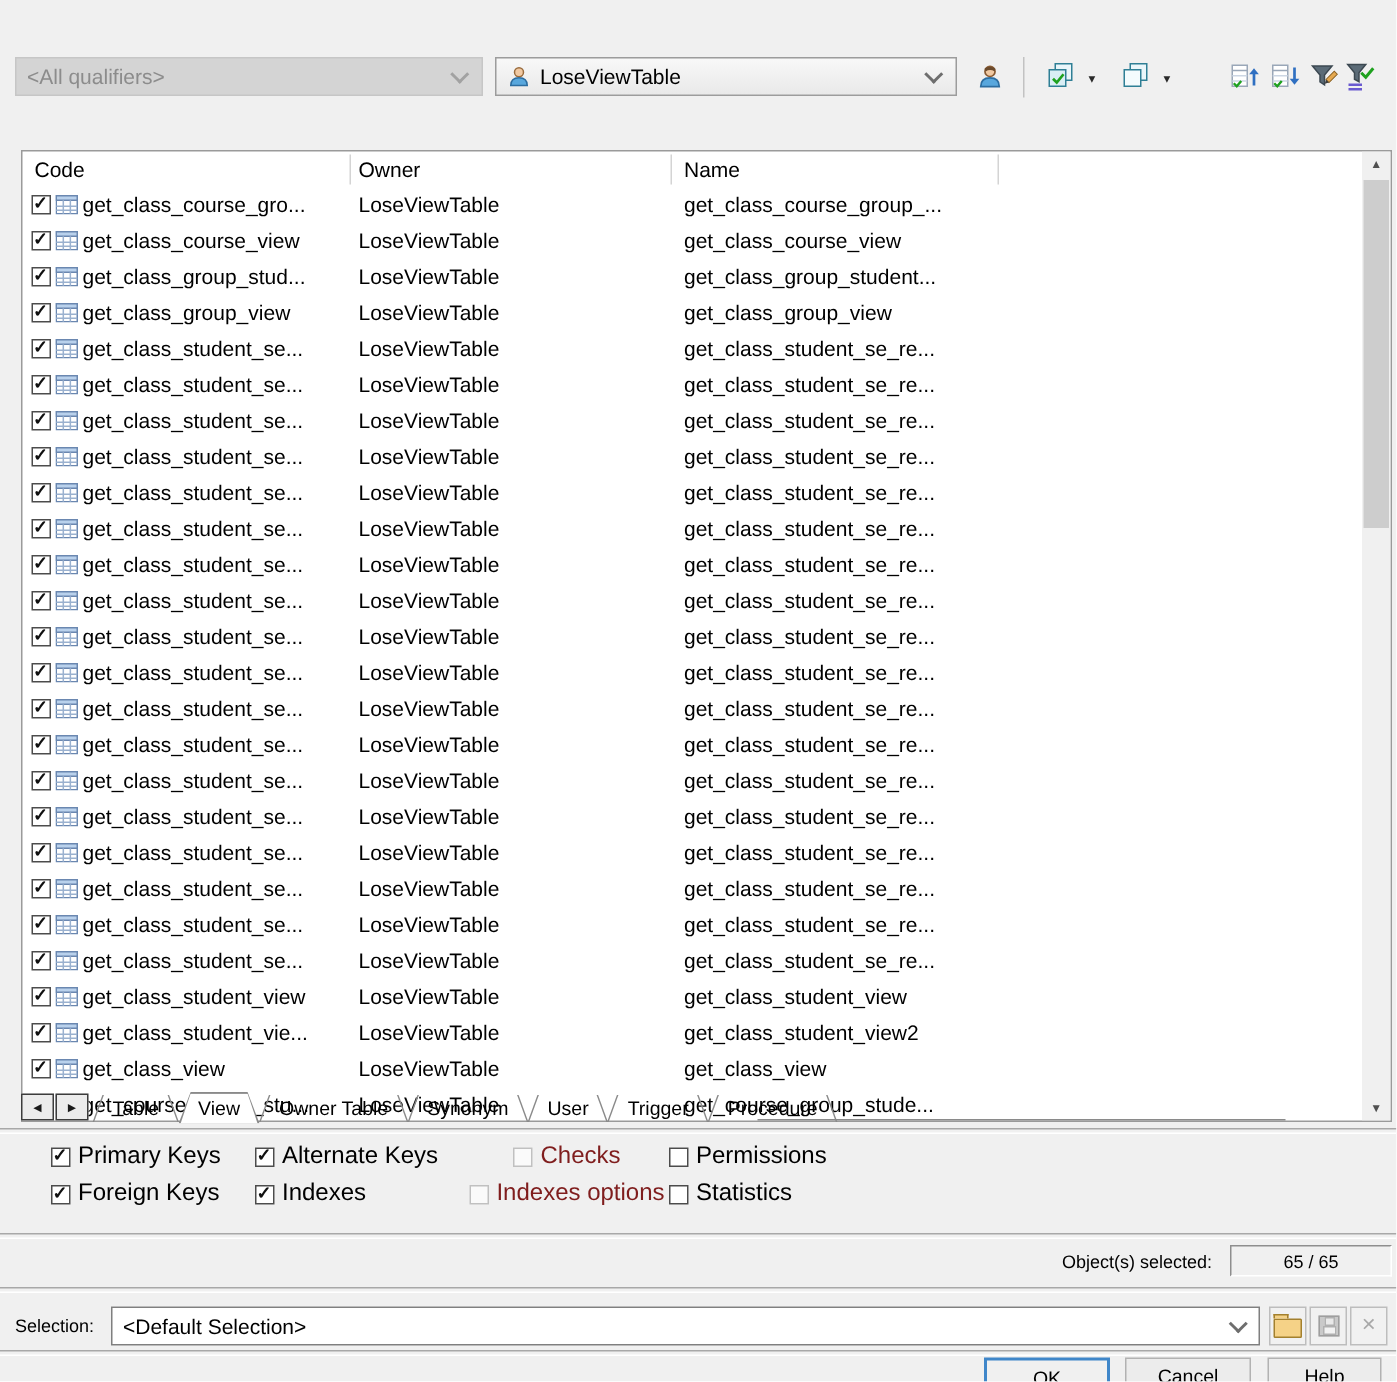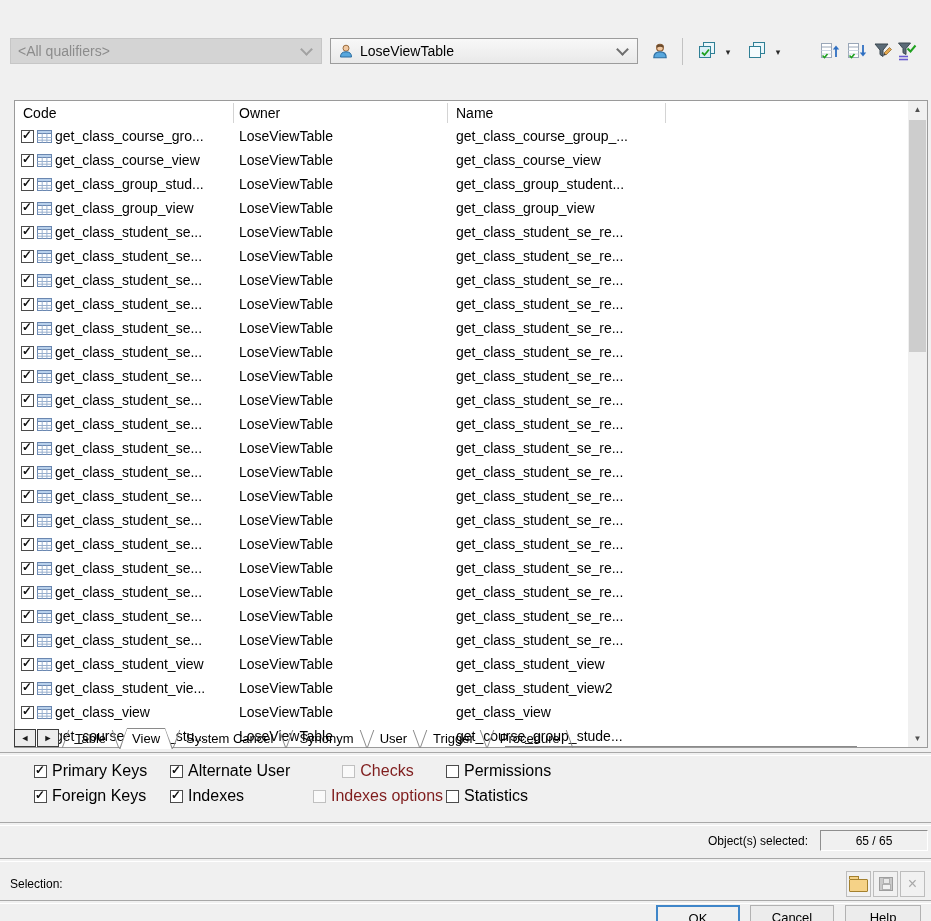--- a/index.html
+++ b/index.html
@@ -629,21 +629,21 @@
     <span class="tabarrow" style="left:14px">◄</span>
     <span class="tabarrow" style="left:37px">►</span>
     <div class="tabs" id="tabsHost">
         <span class="tab">
           <span class="tab-label">Table</span>
         </span>
         <span class="tab active">
           <span class="tab-label">View</span>
         </span>
         <span class="tab">
-          <span class="tab-label">System Cancel</span>
+          <span class="tab-label">Owner Table</span>
         </span>
         <span class="tab">
           <span class="tab-label">Synonym</span>
         </span>
         <span class="tab">
           <span class="tab-label">User</span>
         </span>
         <span class="tab">
           <span class="tab-label">Trigger</span>
         </span>
@@ -656,21 +656,21 @@
 
   <div class="groove" style="top:752px"></div>
 
   <div class="opts" id="optsHost">
       <span class="opt">
         <span class="cbx on"></span>
         <span>Primary Keys</span>
       </span>
       <span class="opt">
         <span class="cbx on"></span>
-        <span>Alternate User</span>
+        <span>Alternate Keys</span>
       </span>
       <span class="opt disabled">
         <span class="cbx"></span>
         <span>Checks</span>
       </span>
       <span class="opt">
         <span class="cbx"></span>
         <span>Permissions</span>
       </span>
       <span class="opt">
@@ -694,20 +694,24 @@
   <div class="groove" style="top:822px"></div>
 
   <span class="sel-label" style="right:123px;top:834px">Object(s) selected:</span>
   <div class="objbox">
     <span>65 / 65</span>
   </div>
 
   <div class="groove" style="top:858px"></div>
 
   <span class="sel-label" style="left:10px;top:877px">Selection:</span>
+  <div class="selcombo">
+    <span>&lt;Default Selection&gt;</span>
+    <span class="chevron"></span>
+  </div>
   <button class="miniBtn" style="left:846px">
     <span class="folder"></span>
   </button>
   <button class="miniBtn" style="left:873px">
     <span class="floppy"></span>
   </button>
   <button class="miniBtn" style="left:900px">
     <span class="xglyph">×</span>
   </button>
 

